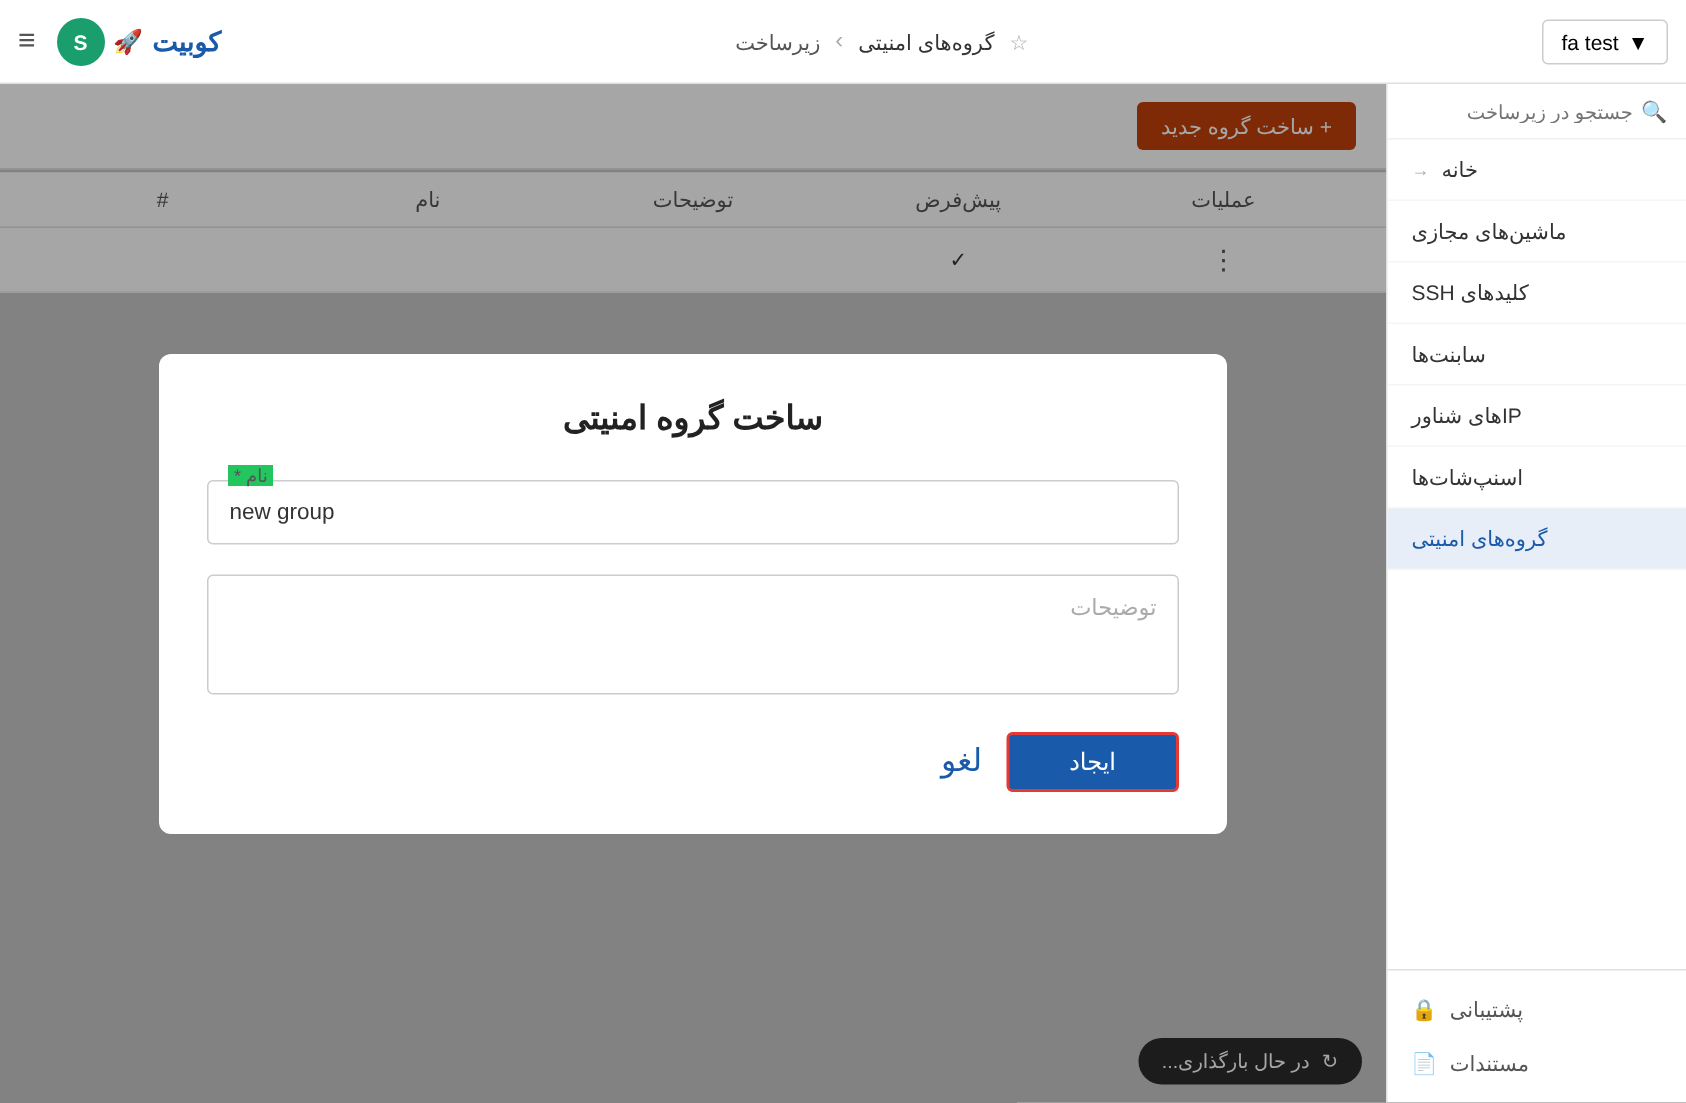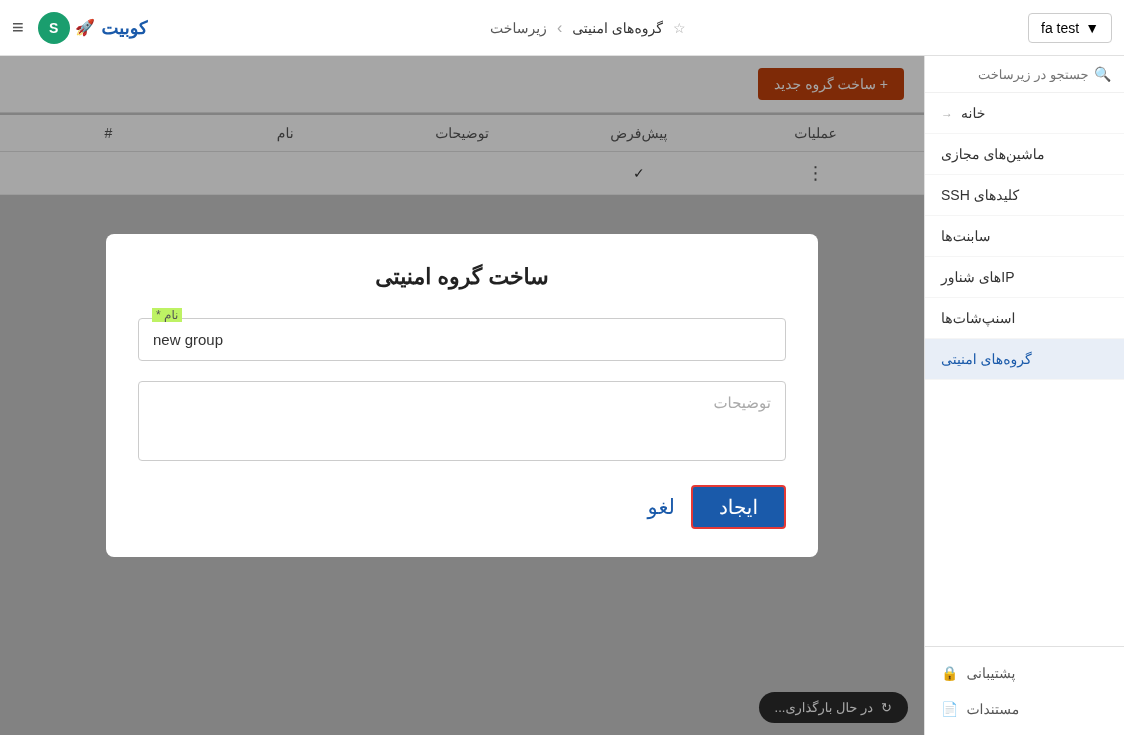--- a/index.html
+++ b/index.html
@@ -252,21 +252,21 @@
       margin-bottom: 28px;
     }
     .form-group {
       margin-bottom: 20px;
       position: relative;
     }
     .form-group label {
       position: absolute;
       top: -10px;
       left: 14px;
-      background: #bef264;
+      background: #22c55e;
       padding: 0 4px;
       font-size: 12px;
       color: #555;
       z-index: 1;
     }
     .form-group input, .form-group textarea {
       width: 100%;
       border: 1px solid #ccc;
       border-radius: 4px;
       padding: 12px 14px;
@@ -291,22 +291,22 @@
       display: flex;
       align-items: center;
       gap: 16px;
       margin-top: 8px;
     }
     .create-btn {
       background: #1a5aaa;
       color: #fff;
       border: 2px solid #e53935;
       border-radius: 4px;
-      padding: 8px 26px;
-      font-size: 20px;
+      padding: 8px 40px;
+      font-size: 16px;
       cursor: pointer;
       font-family: inherit;
       font-weight: 500;
     }
     .cancel-link {
       color: #1a5aaa;
       font-size: 21px;
       cursor: pointer;
       text-decoration: none;
     }

